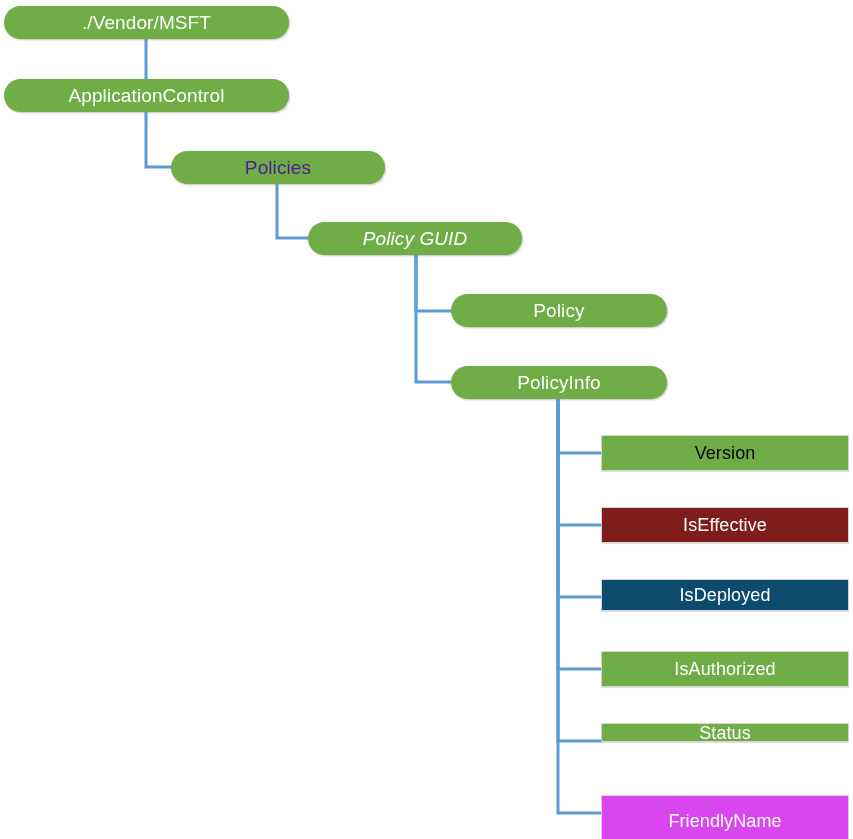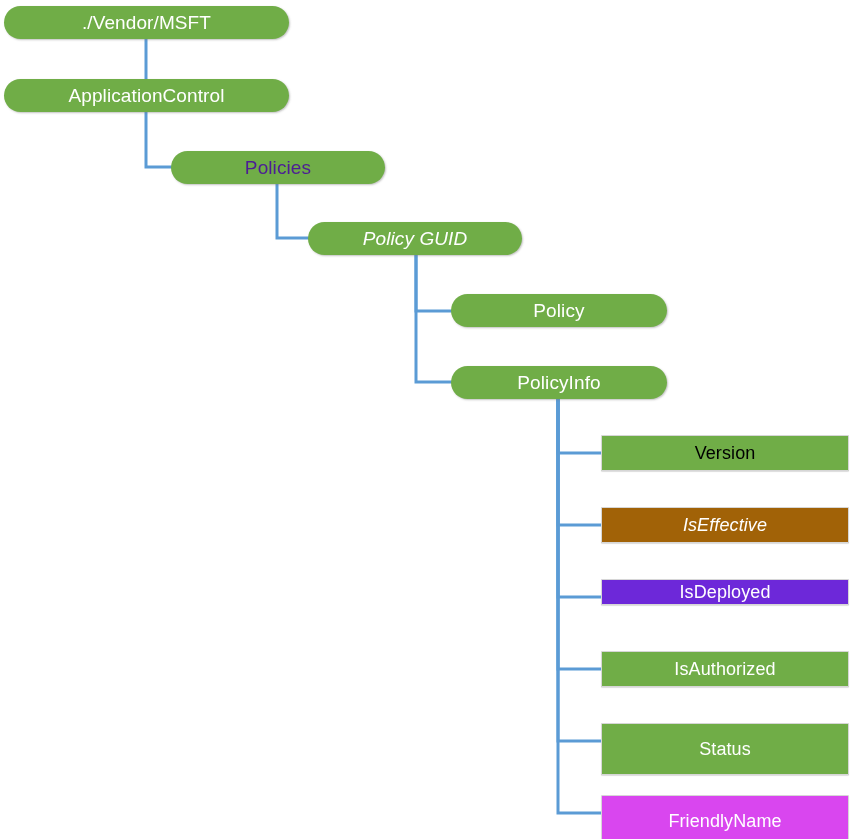--- a/index.html
+++ b/index.html
@@ -93,30 +93,30 @@
       </div>
       <div class="node pill" style="left: 451px; top: 294px; width: 216px; height: 33px; background: rgb(112, 173, 71); color: rgb(255, 255, 255); justify-content: center;">
         <span class="node-label">Policy</span>
       </div>
       <div class="node pill" style="left: 451px; top: 366px; width: 216px; height: 33px; background: rgb(112, 173, 71); color: rgb(255, 255, 255); text-align: right;">
         <span class="node-label">PolicyInfo</span>
       </div>
       <div class="node leaf" style="left: 601px; top: 435px; width: 248px; height: 36px; background: rgb(112, 173, 71); color: #000000;">
         <span class="node-label">Version</span>
       </div>
-      <div class="node leaf" style="left: 601px; top: 507px; width: 248px; height: 36px; background: #a16207; color: rgb(255, 255, 255); font-style: italic;">
+      <div class="node leaf" style="left: 601px; top: 507px; width: 248px; height: 36px; background: #7f1d1d; color: rgb(255, 255, 255);">
         <span class="node-label">IsEffective</span>
       </div>
-      <div class="node leaf" style="left: 601px; top: 579px; width: 248px; height: 26px; background: #6d28d9; color: rgb(255, 255, 255);">
+      <div class="node leaf" style="left: 601px; top: 579px; width: 248px; height: 32px; background: #0c4a6e; color: rgb(255, 255, 255);">
         <span class="node-label">IsDeployed</span>
       </div>
       <div class="node leaf" style="left: 601px; top: 651px; width: 248px; height: 36px; background: rgb(112, 173, 71); color: rgb(255, 255, 255);">
         <span class="node-label">IsAuthorized</span>
       </div>
-      <div class="node leaf" style="left: 601px; top: 723px; width: 248px; height: 52px; background: rgb(112, 173, 71); color: rgb(255, 255, 255);">
+      <div class="node leaf" style="left: 601px; top: 723px; width: 248px; height: 19px; background: rgb(112, 173, 71); color: rgb(255, 255, 255);">
         <span class="node-label">Status</span>
       </div>
       <div class="node leaf" style="left: 601px; top: 795px; width: 248px; height: 52px; background: #d946ef; color: rgb(255, 255, 255);">
         <span class="node-label">FriendlyName</span>
       </div>
     </div>
 
 </div>
 
 </body></html>

